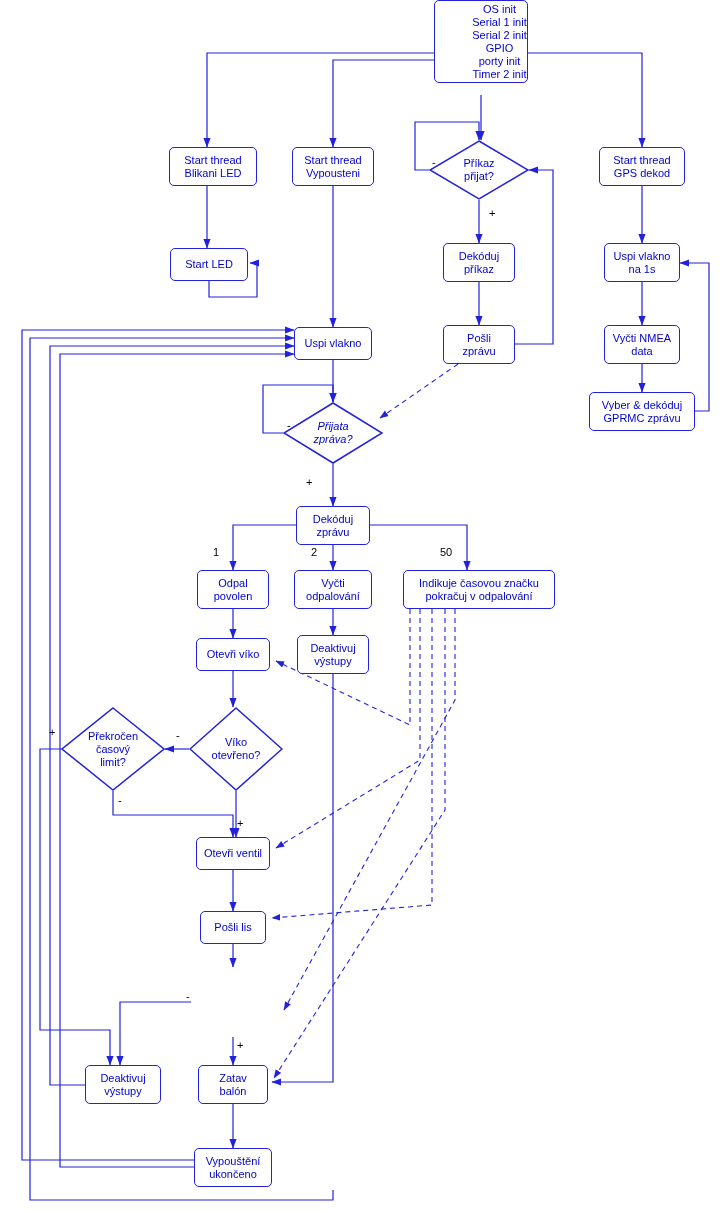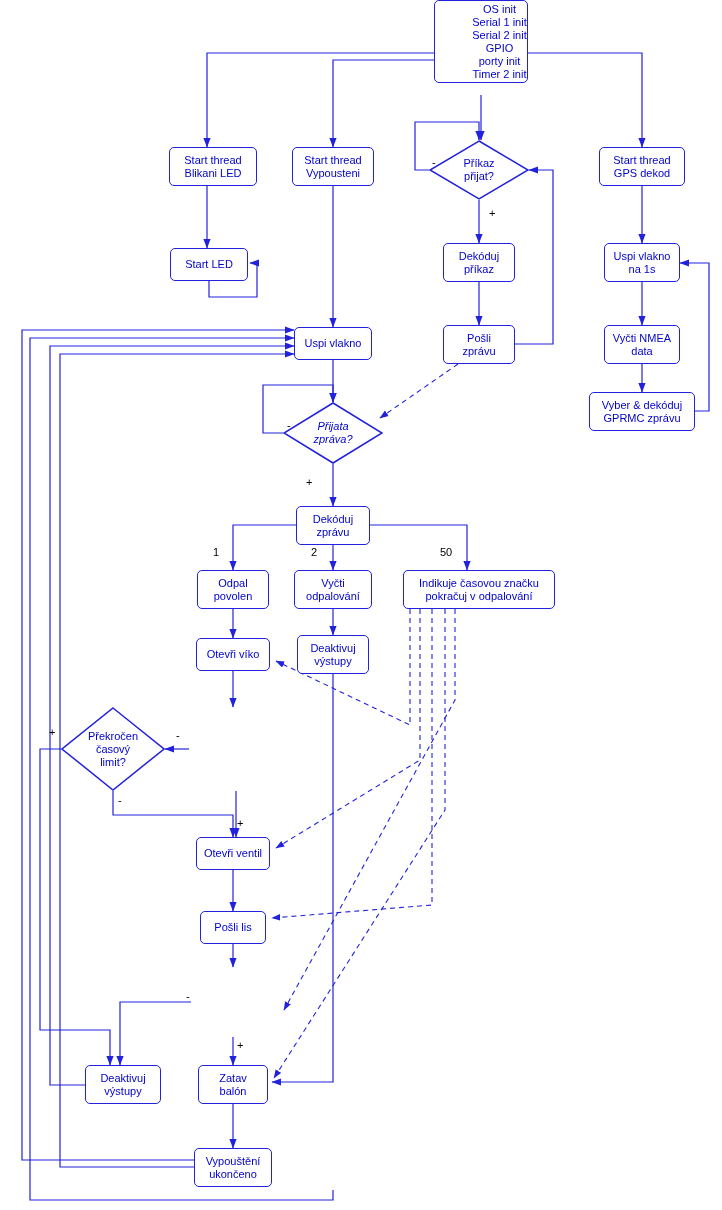--- a/index.html
+++ b/index.html
@@ -210,20 +210,27 @@
   </div>
 
   <div class="node diamond-wrap" style="left:283px;top:402px;width:100px;height:62px;font-style:italic;">
     <svg class="diamond-shape" viewBox="0 0 100 62" preserveAspectRatio="none">
       <polygon points="50,1 99,31 50,61 1,31" fill="#ffffff" stroke="#2222dd" stroke-width="1.5"></polygon>
     </svg>
     <span class="diamond-label">Přijata
 zpráva?</span>
   </div>
 
+  <div class="node diamond-wrap" style="left:189px;top:707px;width:94px;height:84px;">
+    <svg class="diamond-shape" viewBox="0 0 94 84" preserveAspectRatio="none">
+      <polygon points="47,1 93,42 47,83 1,42" fill="#ffffff" stroke="#2222dd" stroke-width="1.5"></polygon>
+    </svg>
+    <span class="diamond-label">Víko
+otevřeno?</span>
+  </div>
 
   <div class="node diamond-wrap" style="left:61px;top:707px;width:104px;height:84px;">
     <svg class="diamond-shape" viewBox="0 0 104 84" preserveAspectRatio="none">
       <polygon points="52,1 103,42 52,83 1,42" fill="#ffffff" stroke="#2222dd" stroke-width="1.5"></polygon>
     </svg>
     <span class="diamond-label">Překročen
 časový
 limit?</span>
   </div>
 

